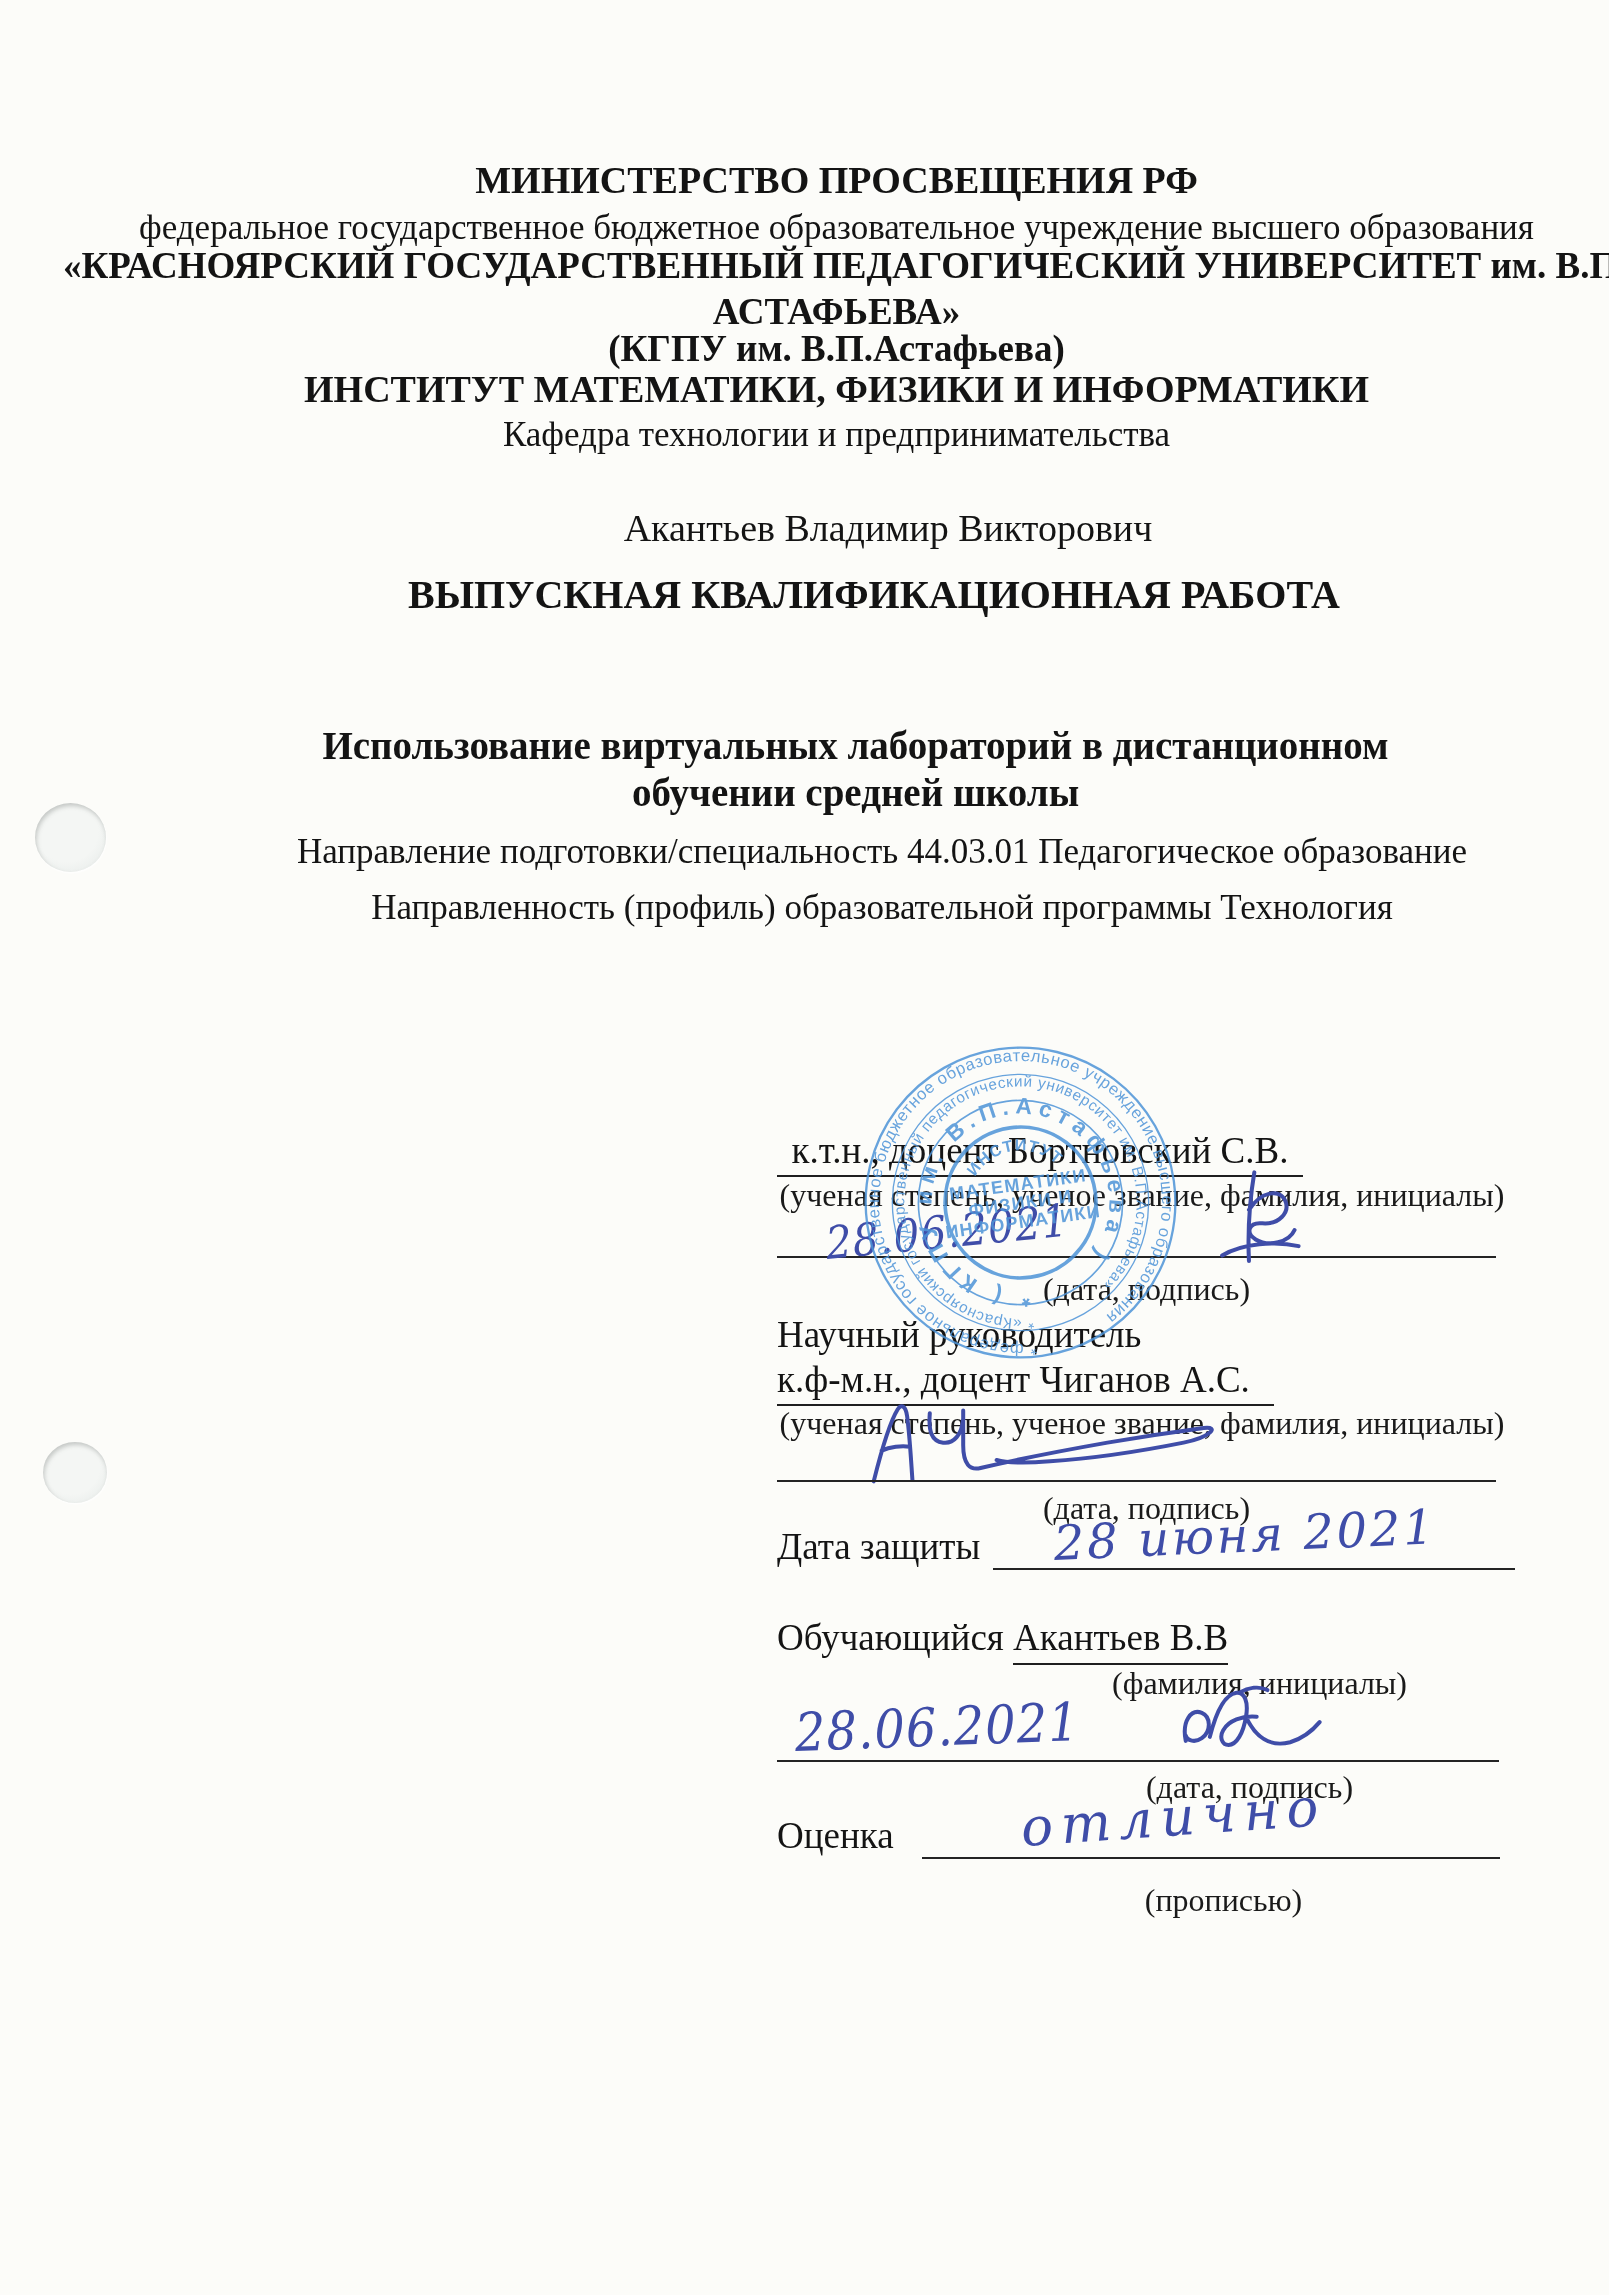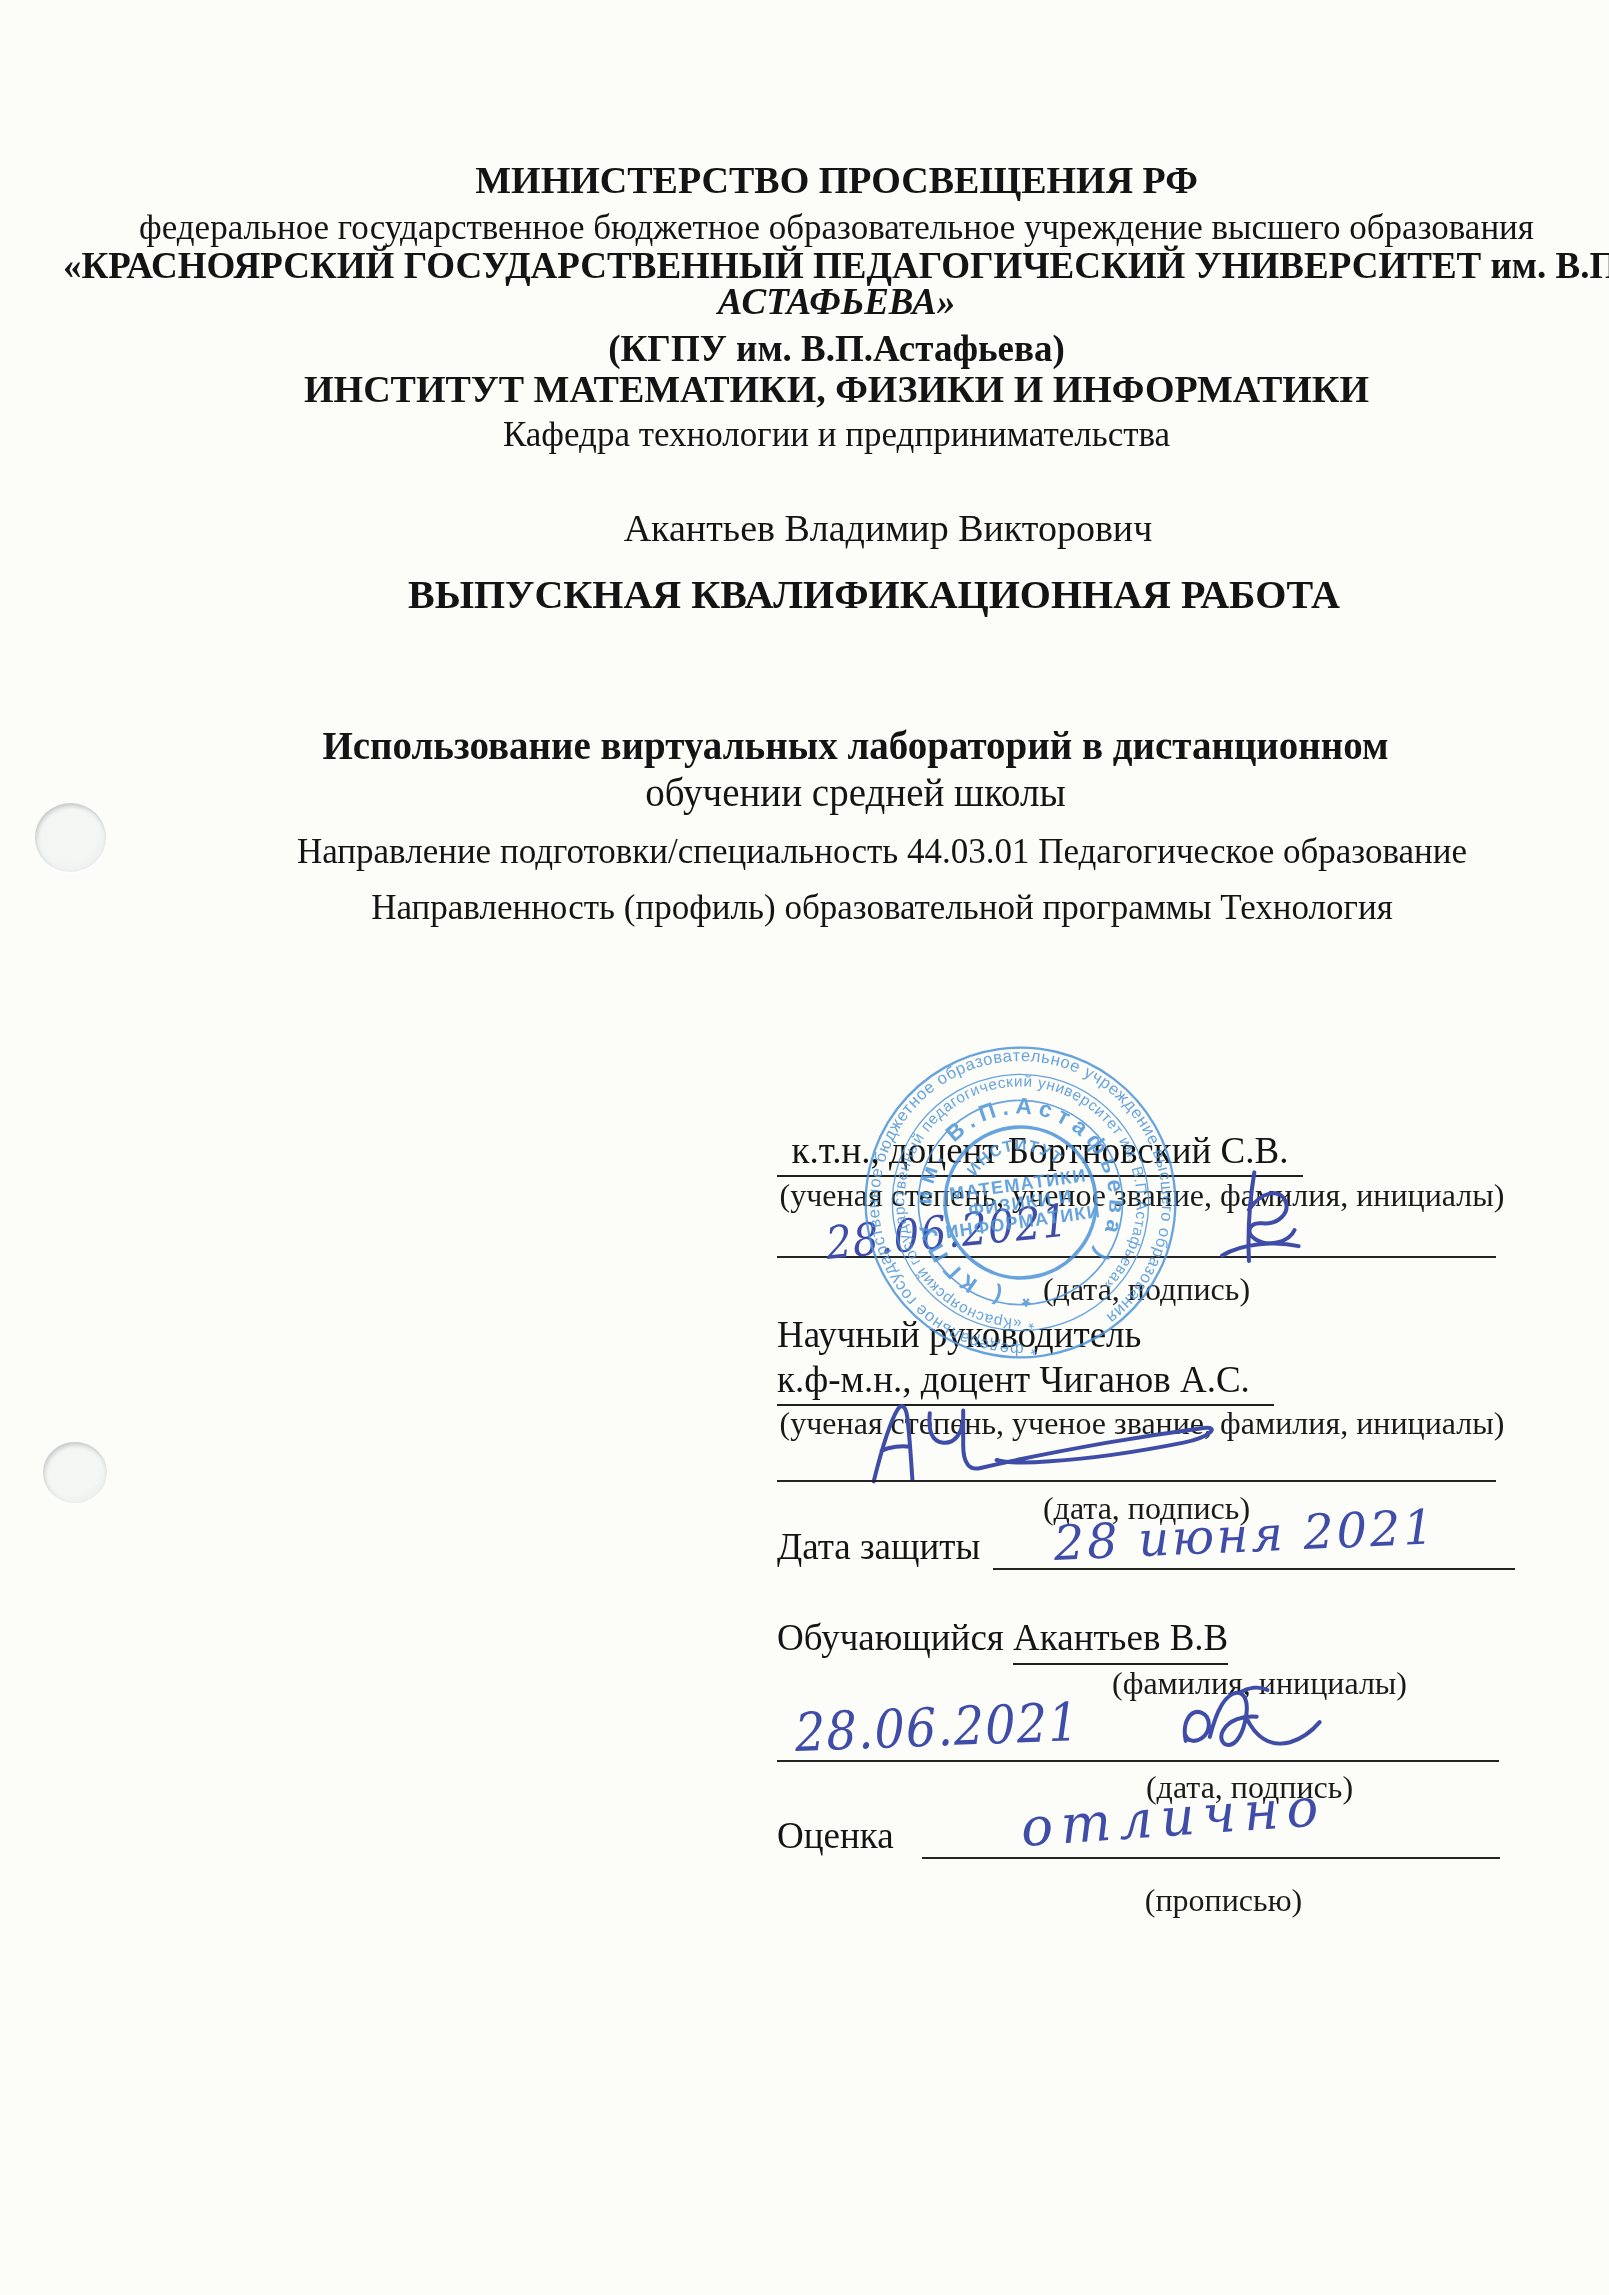--- a/index.html
+++ b/index.html
@@ -14,30 +14,30 @@
   }
   .abs{position:absolute;}
   .ctr{text-align:center;}
   .rgt{text-align:right;}
 
   
   .hline{position:absolute;left:63px;width:1547px;text-align:center;line-height:44px;height:44px;white-space:nowrap;}
   #ministry     {top:158px;font-size:38px;font-weight:bold;}
   #founder      {top:206px;font-size:35px;}
   #university1  {top:244px;font-size:37px;font-weight:bold;}
-  #university2  {top:280px;font-size:37px;font-weight:bold;font-style:italic;}
+  #university2  {top:290px;font-size:37px;font-weight:bold;}
   #univabbr     {top:327px;font-size:37px;font-weight:bold;}
   #institute    {top:367px;font-size:38px;font-weight:bold;}
   #department   {top:413px;font-size:35px;}
 
   
   #author    {top:506px;left:158px;width:1460px;font-size:38px;line-height:44px;}
   #worktype  {top:571px;left:134px;width:1480px;font-size:40px;line-height:47px;font-weight:bold;}
   #title1    {top:722px;left:114px;width:1483px;font-size:39px;line-height:47px;font-weight:bold;}
-  #title2    {top:769px;left:114px;width:1483px;font-size:39px;line-height:47px;font-weight:normal;}
+  #title2    {top:769px;left:114px;width:1483px;font-size:39px;line-height:47px;font-weight:bold;}
   #specialty {top:830px;left:154px;width:1456px;font-size:35px;line-height:44px;}
   #profile   {top:886px;left:154px;width:1456px;font-size:35px;line-height:44px;}
   #admission {top:979px;left:1002px;width:509px;font-size:38px;line-height:44px;}
 
   
   .sigtext{position:absolute;left:777px;font-size:37px;line-height:43px;white-space:nowrap;}
   .caption{position:absolute;font-size:32px;line-height:32px;text-align:center;white-space:nowrap;color:#1a1a1a;}
   .uline{display:inline-block;border-bottom:2.7px solid #1f1f1f;padding-bottom:2.7px;}
   .rule{position:absolute;border-top:2.7px solid #242424;height:0;}
 

